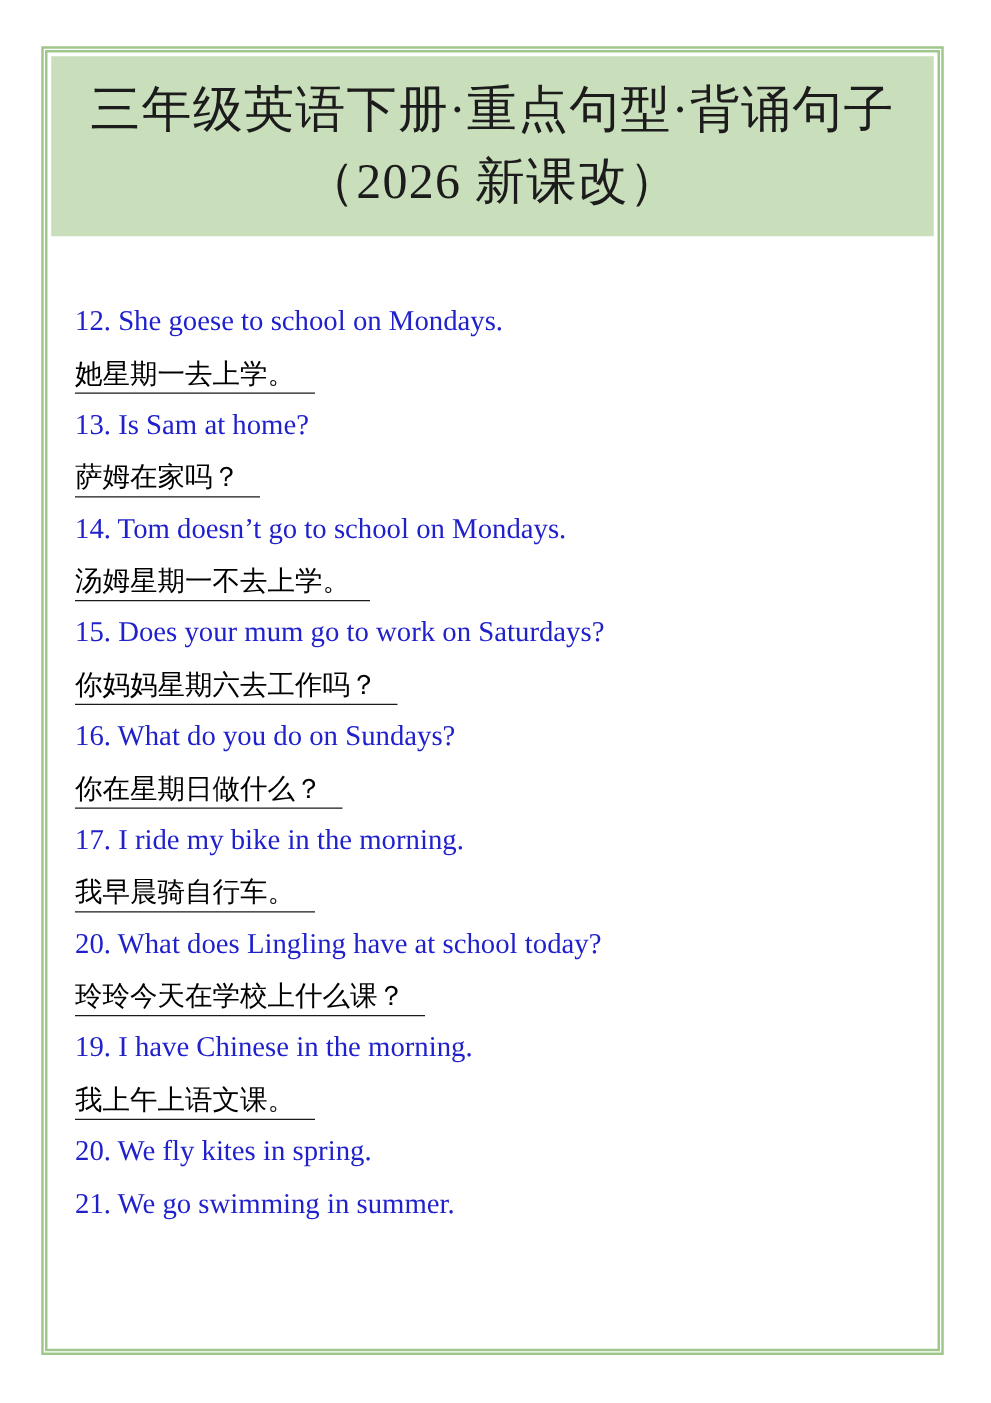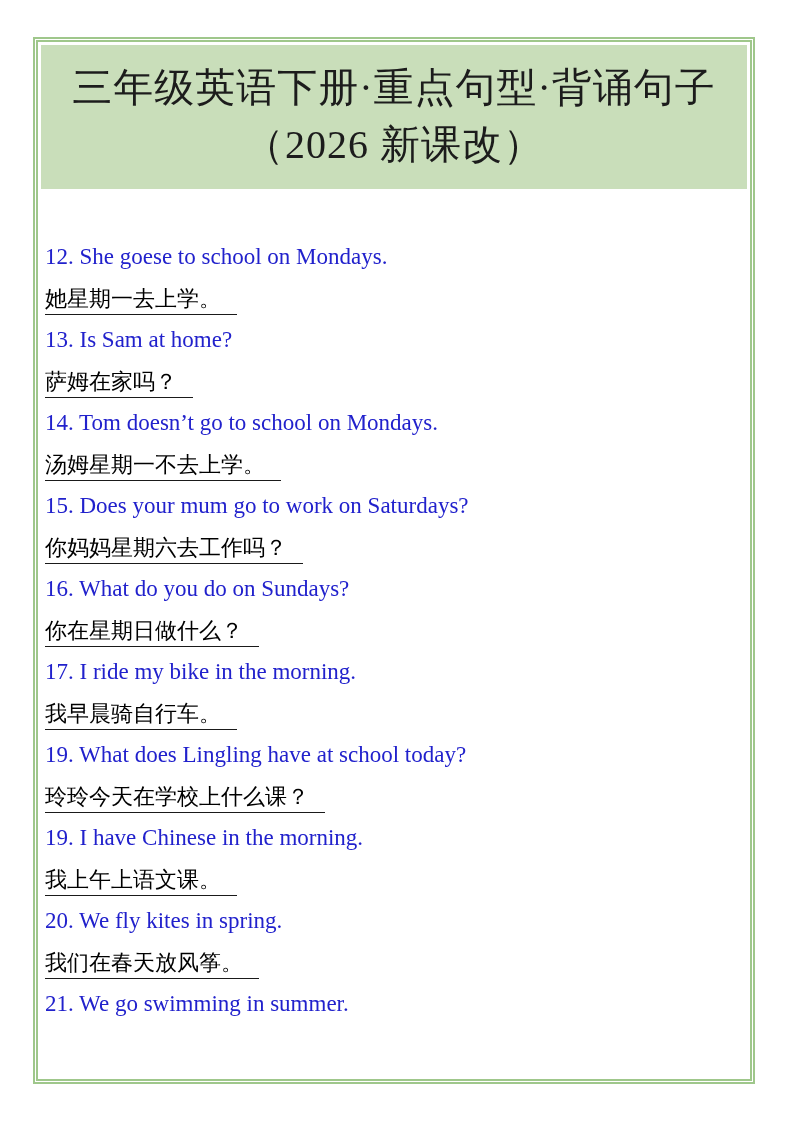--- a/index.html
+++ b/index.html
@@ -34,21 +34,21 @@
   }
   .title-line {
     font-size: 40px;
     line-height: 57px;
     color: #1c1c1c;
     letter-spacing: 1px;
     white-space: nowrap;
     text-align: center;
   }
   .content {
-    padding: 44px 14px 0 7px;
+    padding: 44px 14px 0 22px;
   }
   .row-en {
     margin: 0;
     font-size: 23px;
     line-height: 41.5px;
     color: #2121cc;
   }
   .row-zh {
     margin: 0;
     font-size: 22px;
@@ -86,26 +86,25 @@
 
       <p class="row-en">15. Does your mum go to work on Saturdays?</p>
       <p class="row-zh"><span class="zh-text">你妈妈星期六去工作吗？</span></p>
 
       <p class="row-en">16. What do you do on Sundays?</p>
       <p class="row-zh"><span class="zh-text">你在星期日做什么？</span></p>
 
       <p class="row-en">17. I ride my bike in the morning.</p>
       <p class="row-zh"><span class="zh-text">我早晨骑自行车。</span></p>
 
-      <p class="row-en">19. What does Lingling have at school today?</p>
+      <p class="row-en">20. What does Lingling have at school today?</p>
       <p class="row-zh"><span class="zh-text">玲玲今天在学校上什么课？</span></p>
 
       <p class="row-en">19. I have Chinese in the morning.</p>
       <p class="row-zh"><span class="zh-text">我上午上语文课。</span></p>
 
       <p class="row-en">20. We fly kites in spring.</p>
-      <p class="row-zh"><span class="zh-text">我们在春天放风筝。</span></p>
 
       <p class="row-en">21. We go swimming in summer.</p>
 
     </div>
   </div>
 </div>
 
 </body></html>

